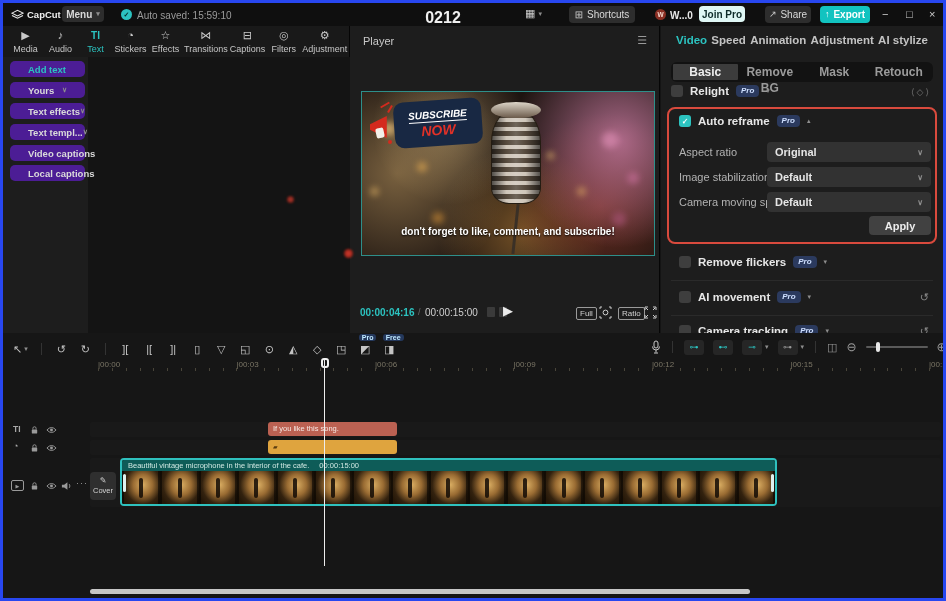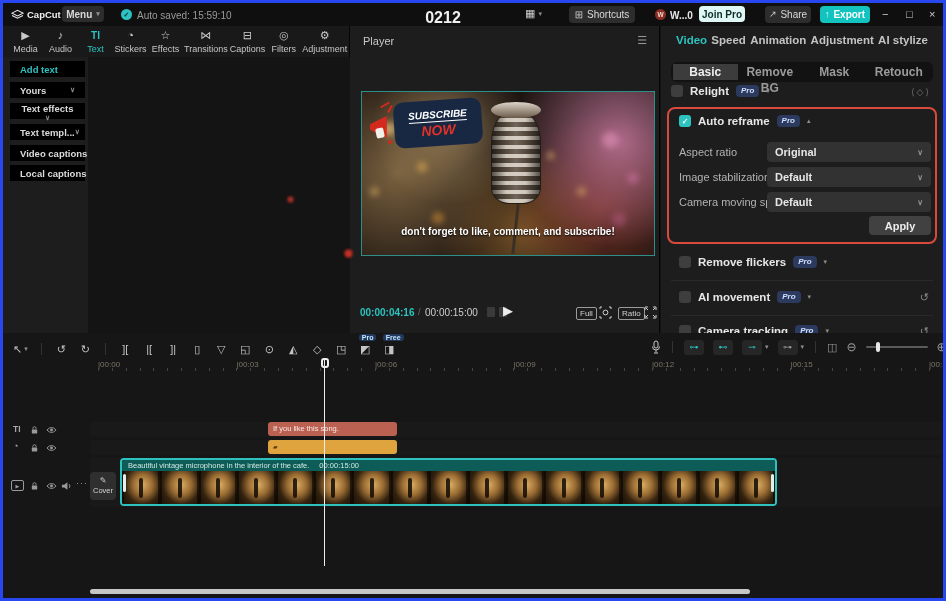--- a/index.html
+++ b/index.html
@@ -15,21 +15,21 @@
   .chev{color:#8e8e8e;font-size:7px}
   .seclabel{color:#e6e6e6;font-size:11.5px;font-weight:700;white-space:nowrap}
   .chk{width:12px;height:12px;border-radius:3px;background:#3e3e3e;display:flex;align-items:center;justify-content:center;flex:none}
   .chk.on{background:var(--accent);color:#fff;font-size:8px;font-weight:700}
   .sel{position:absolute;height:20px;background:#323232;border-radius:4px;display:flex;align-items:center;justify-content:space-between;padding:0 8px;color:#e6e6e6;font-size:11px;font-weight:700}
   .flabel{position:absolute;color:#b2b2b2;font-size:11px;white-space:nowrap}
   .boxed{border:1px solid #9a9a9a;border-radius:2px;font-size:8px;color:#d0d0d0;padding:0 3px;line-height:11px}
   .mtab{display:flex;flex-direction:column;align-items:center;gap:3px;min-width:33px}
   .mtab .lbl{font-size:9px;color:#c6c6c6;white-space:nowrap}
   .mtab.active .lbl,.mtab.active .ic{color:var(--accent)}
-  .sbtn{position:absolute;left:7px;width:75px;height:16px;background:#000000;border-radius:0;display:flex;align-items:center;justify-content:space-between;padding:0 10px;font-size:9.5px;font-weight:700;color:#dadada;white-space:nowrap}
+  .sbtn{position:absolute;left:7px;width:75px;height:16px;background:#4c1d95;border-radius:5px;display:flex;align-items:center;justify-content:space-between;padding:0 18px;font-size:9.5px;font-weight:700;color:#dadada;white-space:nowrap}
   .itab{font-size:11.5px;color:#c3c3c3;font-weight:700;white-space:nowrap}
   .itab.active{color:var(--accent)}
   .stab{flex:1;text-align:center;font-size:12px;color:#9b9b9b;font-weight:700;height:16px;line-height:16px;border-radius:1px}
   .stab.active{background:#3c3c3c;color:#eee}
   .tool{color:#c4c4c4;font-size:11px;position:relative;display:inline-flex;align-items:center;justify-content:center;min-width:13px;height:14px}
   .tbadge{position:absolute;top:-8px;left:0;background:#24385c;color:#bfe8ff;font-size:7px;font-weight:700;border-radius:3px;padding:0 3px;white-space:nowrap}
   .vsep{width:1px;height:12px;background:#333;margin:0 2px}
   .tgl{width:20px;height:15px;background:#262626;border-radius:3px;display:flex;align-items:center;justify-content:center;font-size:9px;color:var(--accent)}
   .lane{position:absolute;left:87px;right:2px;background:#191919;border-radius:2px}
   .rlabel{position:absolute;top:1px;font-size:8px;color:#7b7666;white-space:nowrap}
@@ -131,21 +131,21 @@
 
   <div class="abs" style="left:0;top:54px;width:85px;height:276px;background:#1d1d1d">
     <div id="sidebar-list">
         <div class="sbtn" style="top: 4px;">
           <span style="color: var(--accent);">Add text</span>
         </div>
         <div class="sbtn" style="top: 25px;">
           <span>Yours</span>
           <span class="chev">∨</span>
         </div>
-        <div class="sbtn" style="top: 46px; flex-direction: column;">
+        <div class="sbtn" style="top: 46px;">
           <span>Text effects</span>
           <span class="chev">∨</span>
         </div>
         <div class="sbtn" style="top: 67px;">
           <span>Text templ...</span>
           <span class="chev">∨</span>
         </div>
         <div class="sbtn" style="top: 88px;">
           <span>Video captions</span>
         </div>

